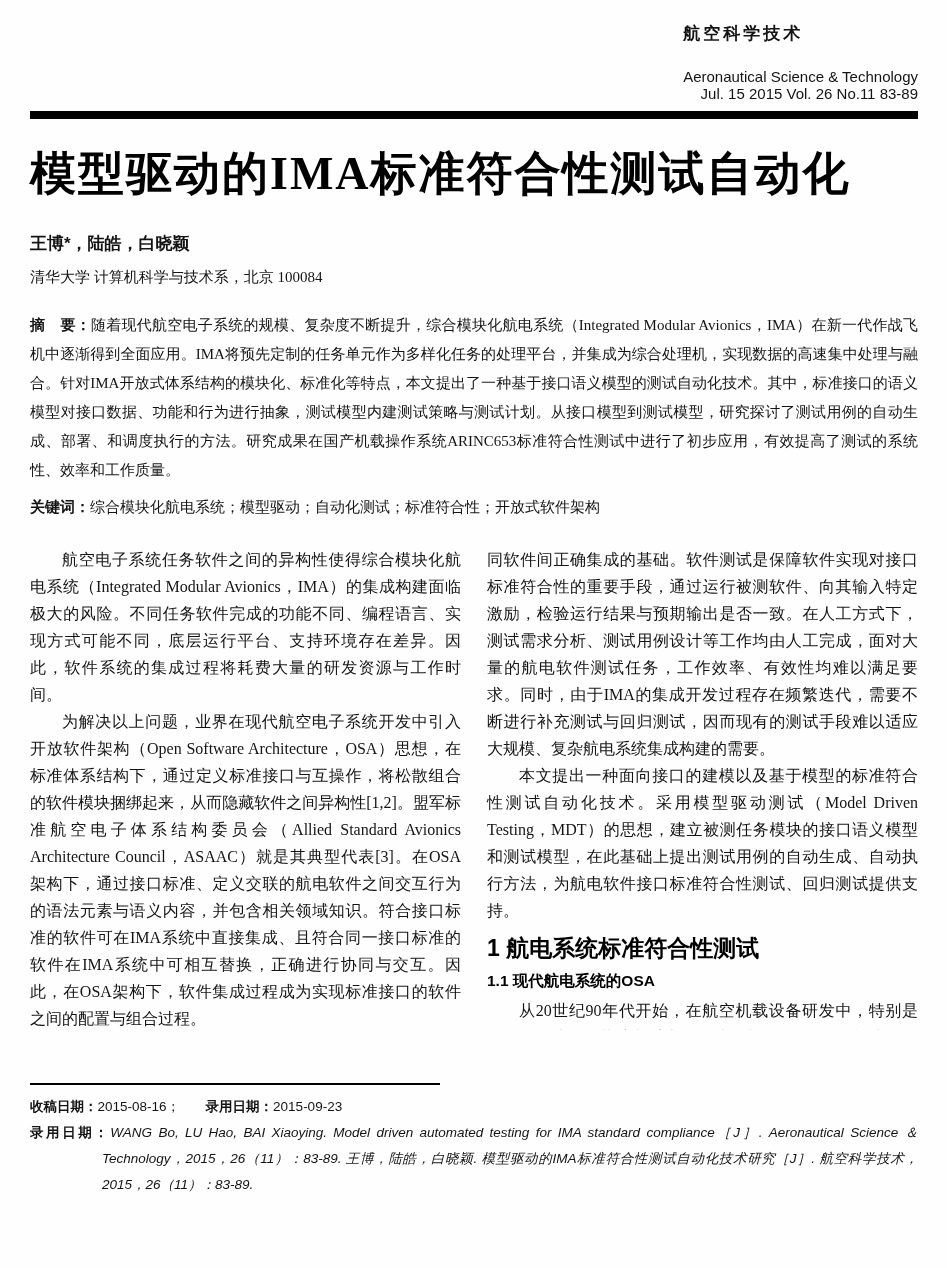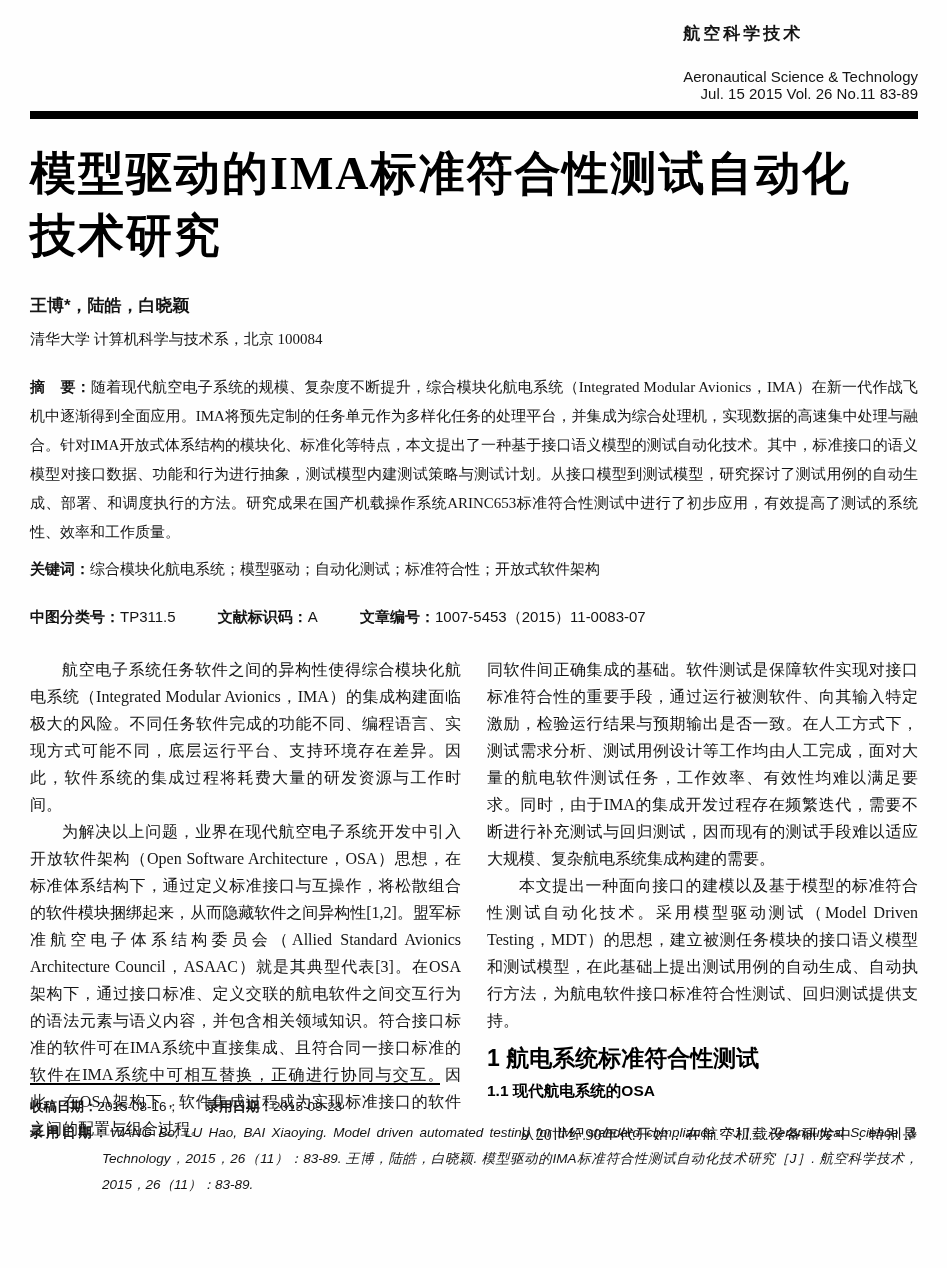--- a/index.html
+++ b/index.html
@@ -37,21 +37,21 @@
           font-family: "Liberation Sans", "DejaVu Sans", sans-serif; }
   .meta .item { margin-right: 38px; }
 
   
   .columns { margin-top: 29px; display: flex; gap: 26px; height: 484px; overflow: hidden; }
   .col { width: 431px; font-size: 16px; line-height: 27px; text-align: justify; }
   .para { margin: 0; text-indent: 2em; }
   .para.cont { text-indent: 0; }
   .section-heading { font-size: 23px; font-weight: 700; margin: 11px 0 5px; color:#000;
                      font-family: "Liberation Sans", "DejaVu Sans", sans-serif; }
-  .sub-heading { font-size: 15.5px; font-weight: 700; margin: 0 0 17px; color:#000;
+  .sub-heading { font-size: 15.5px; font-weight: 700; margin: 0 0 3px; color:#000;
                  font-family: "Liberation Sans", "DejaVu Sans", sans-serif; }
 
   
   .footer { position: absolute; left: 30px; right: 29px; top: 1083px;
             font-family: "Liberation Sans", "DejaVu Sans", sans-serif; }
   .footnote-rule { width: 410px; border: 0; border-top: 2px solid #000; margin: 0 0 9px 0; }
   .footer-line { font-size: 13.5px; line-height: 26px; }
   .citation { font-size: 13.5px; line-height: 26px; font-style: italic;
               padding-left: 72px; text-indent: -72px; margin: 0; text-align: justify; }
   .citation .lbl { font-style: normal; }
@@ -65,34 +65,28 @@
     <div>
       <div class="journal-cn">航空科学技术</div>
       <div class="journal-en">Aeronautical Science &amp; Technology</div>
     </div>
     <div class="issue-info">Jul. 15 2015 Vol. 26 No.11 83-89</div>
   </div>
   <div class="bar"></div>
 
   <div class="title">
     <div>模型驱动的IMA标准符合性测试自动化</div>
-    <div>技术研究</div>
   </div>
   <div class="authors">王博*，陆皓，白晓颖</div>
   <div class="affiliation">清华大学 计算机科学与技术系，北京 100084</div>
 
   <p class="abstract"><span class="lbl">摘　要：</span><span>随着现代航空电子系统的规模、复杂度不断提升，综合模块化航电系统（Integrated Modular Avionics，IMA）在新一代作战飞机中逐渐得到全面应用。IMA将预先定制的任务单元作为多样化任务的处理平台，并集成为综合处理机，实现数据的高速集中处理与融合。针对IMA开放式体系结构的模块化、标准化等特点，本文提出了一种基于接口语义模型的测试自动化技术。其中，标准接口的语义模型对接口数据、功能和行为进行抽象，测试模型内建测试策略与测试计划。从接口模型到测试模型，研究探讨了测试用例的自动生成、部署、和调度执行的方法。研究成果在国产机载操作系统ARINC653标准符合性测试中进行了初步应用，有效提高了测试的系统性、效率和工作质量。</span></p>
 
   <div class="keywords"><span class="lbl">关键词：</span><span>综合模块化航电系统；模型驱动；自动化测试；标准符合性；开放式软件架构</span></div>
 
-  <div class="meta">
-    <span class="item"><span class="lbl">中图分类号：</span><span>TP311.5</span></span>
-    <span class="item"><span class="lbl">文献标识码：</span><span>A</span></span>
-    <span class="item"><span class="lbl">文章编号：</span><span>1007-5453（2015）11-0083-07</span></span>
-  </div>
 
   <div class="columns">
     <div class="col">
       <p class="para">航空电子系统任务软件之间的异构性使得综合模块化航电系统（Integrated Modular Avionics，IMA）的集成构建面临极大的风险。不同任务软件完成的功能不同、编程语言、实现方式可能不同，底层运行平台、支持环境存在差异。因此，软件系统的集成过程将耗费大量的研发资源与工作时间。</p>
       <p class="para">为解决以上问题，业界在现代航空电子系统开发中引入开放软件架构（Open Software Architecture，OSA）思想，在标准体系结构下，通过定义标准接口与互操作，将松散组合的软件模块捆绑起来，从而隐藏软件之间异构性[1,2]。盟军标准航空电子体系结构委员会（Allied Standard Avionics Architecture Council，ASAAC）就是其典型代表[3]。在OSA架构下，通过接口标准、定义交联的航电软件之间交互行为的语法元素与语义内容，并包含相关领域知识。符合接口标准的软件可在IMA系统中直接集成、且符合同一接口标准的软件在IMA系统中可相互替换，正确进行协同与交互。因此，在OSA架构下，软件集成过程成为实现标准接口的软件之间的配置与组合过程。</p>
 
     </div>
     <div class="col">
       <p class="para cont">同软件间正确集成的基础。软件测试是保障软件实现对接口标准符合性的重要手段，通过运行被测软件、向其输入特定激励，检验运行结果与预期输出是否一致。在人工方式下，测试需求分析、测试用例设计等工作均由人工完成，面对大量的航电软件测试任务，工作效率、有效性均难以满足要求。同时，由于IMA的集成开发过程存在频繁迭代，需要不断进行补充测试与回归测试，因而现有的测试手段难以适应大规模、复杂航电系统集成构建的需要。</p>
       <p class="para">本文提出一种面向接口的建模以及基于模型的标准符合性测试自动化技术。采用模型驱动测试（Model Driven Testing，MDT）的思想，建立被测任务模块的接口语义模型和测试模型，在此基础上提出测试用例的自动生成、自动执行方法，为航电软件接口标准符合性测试、回归测试提供支持。</p>

